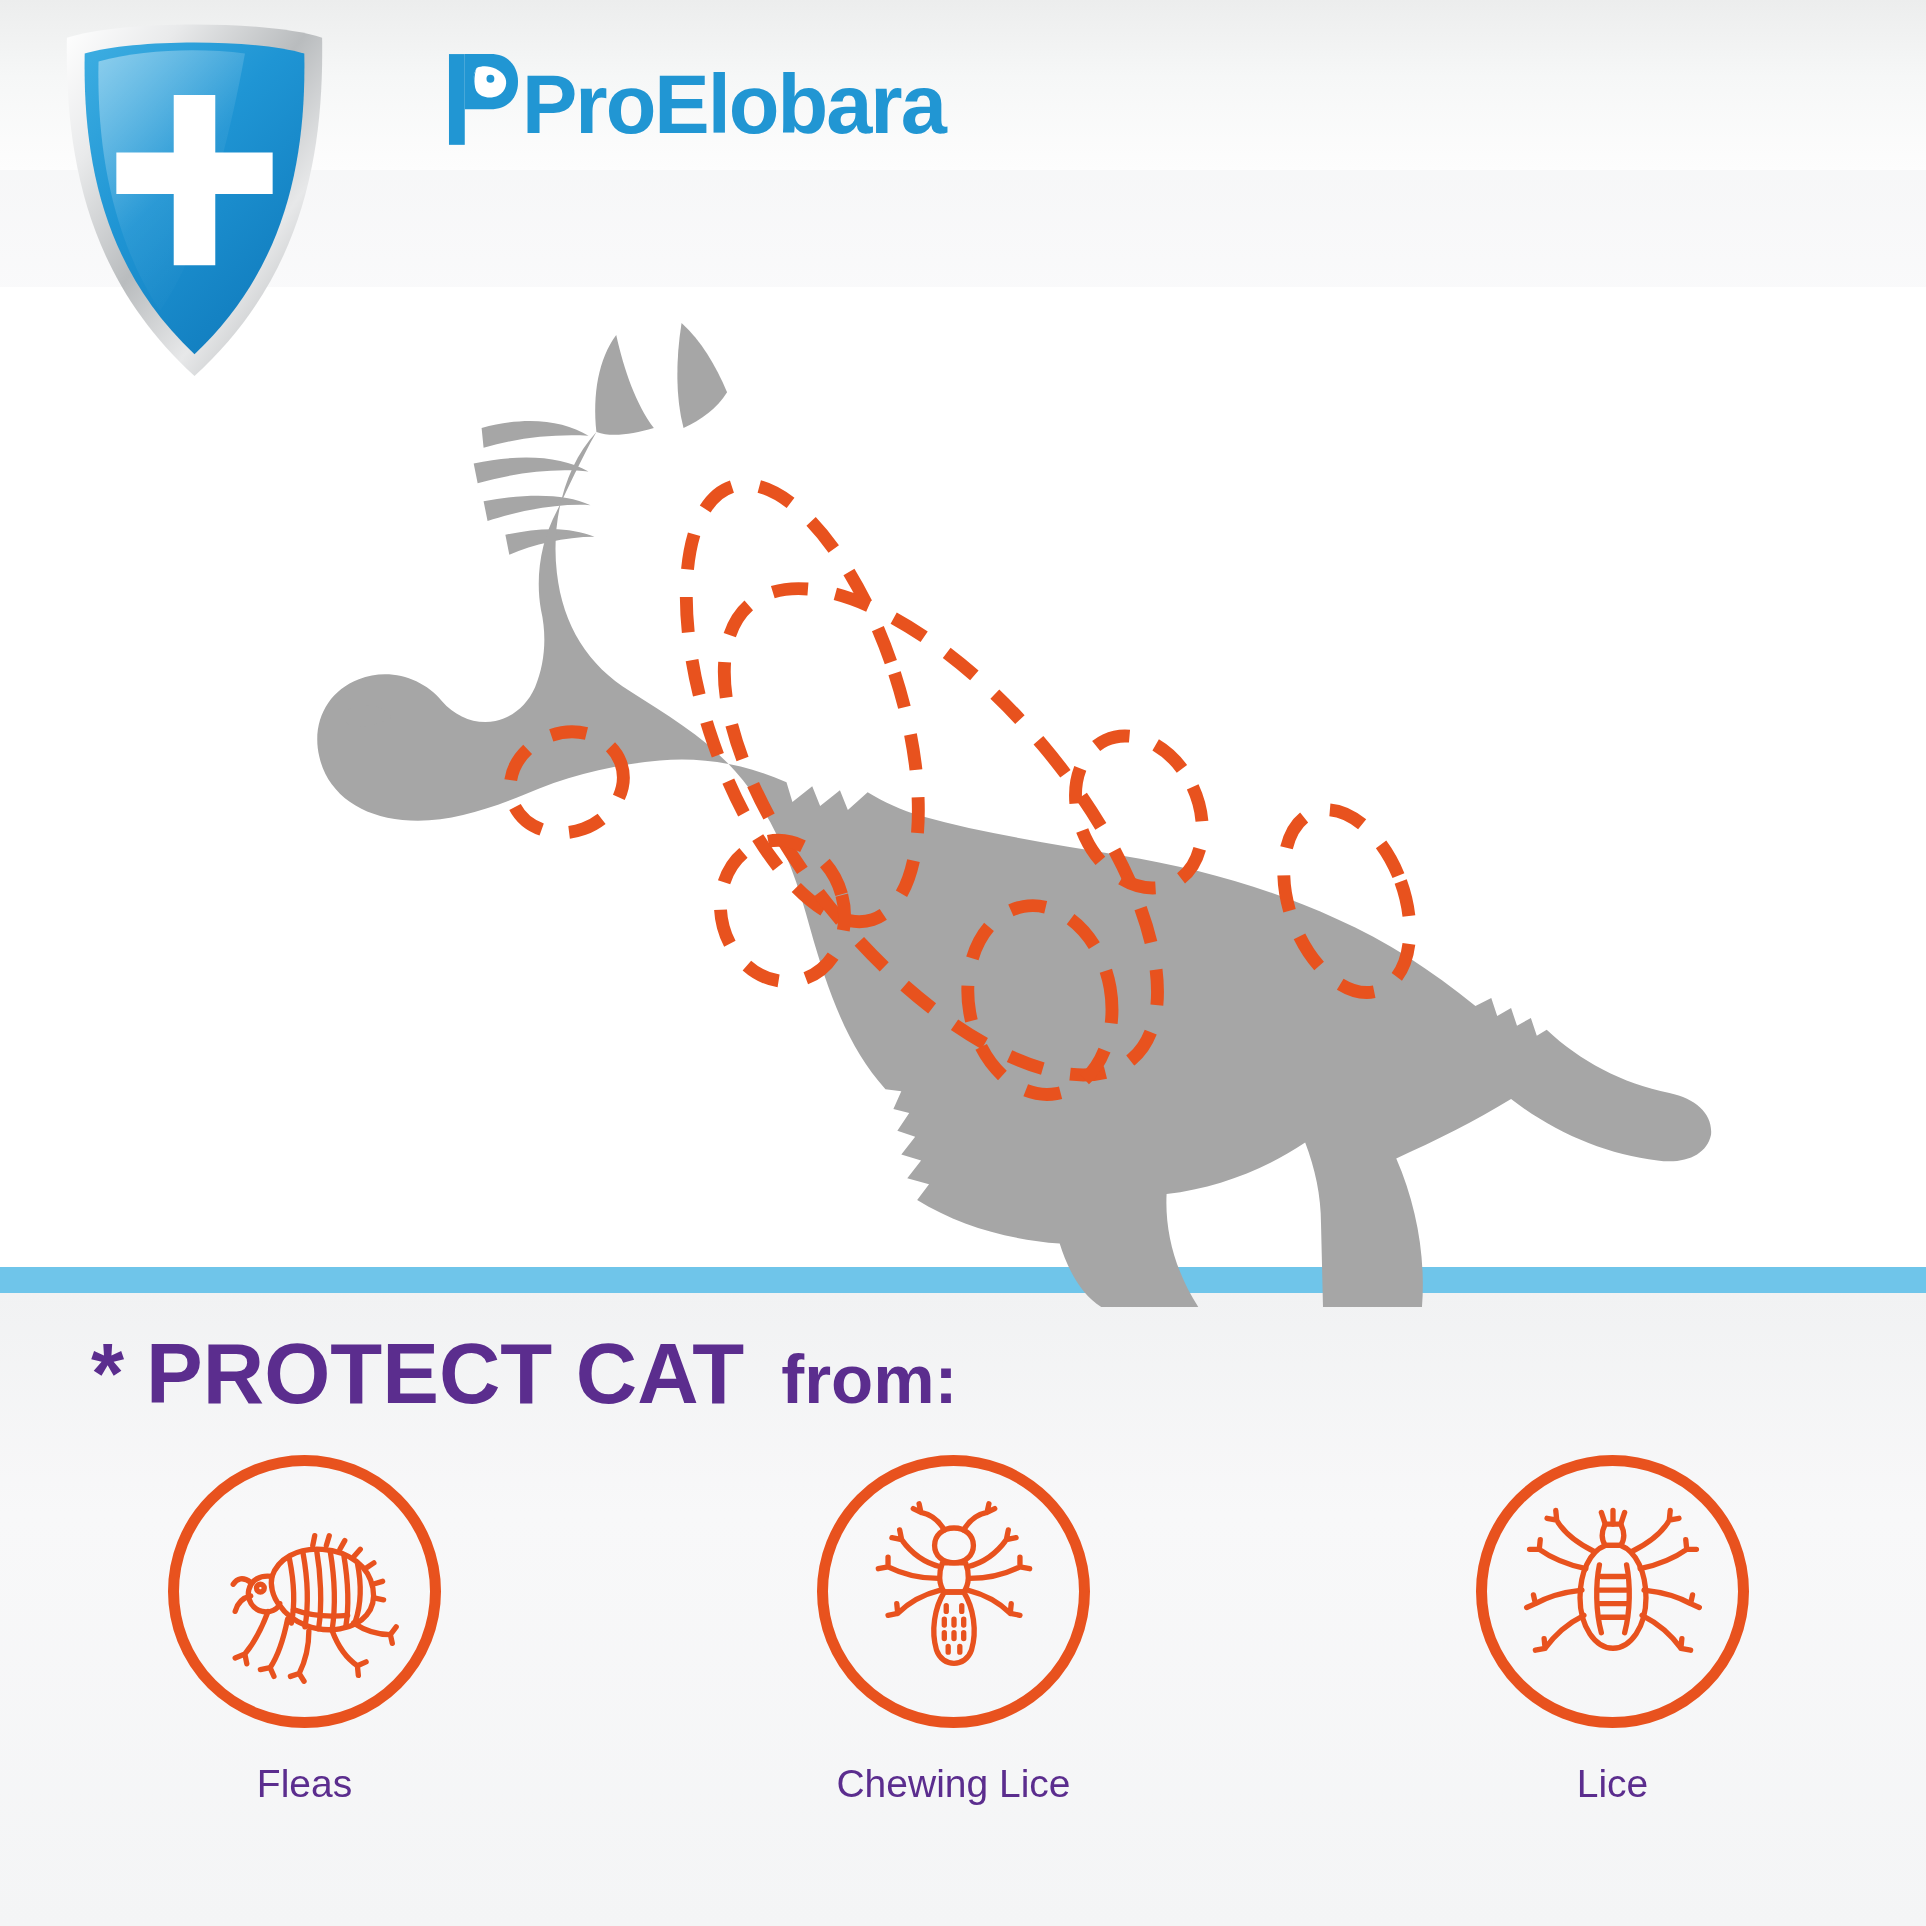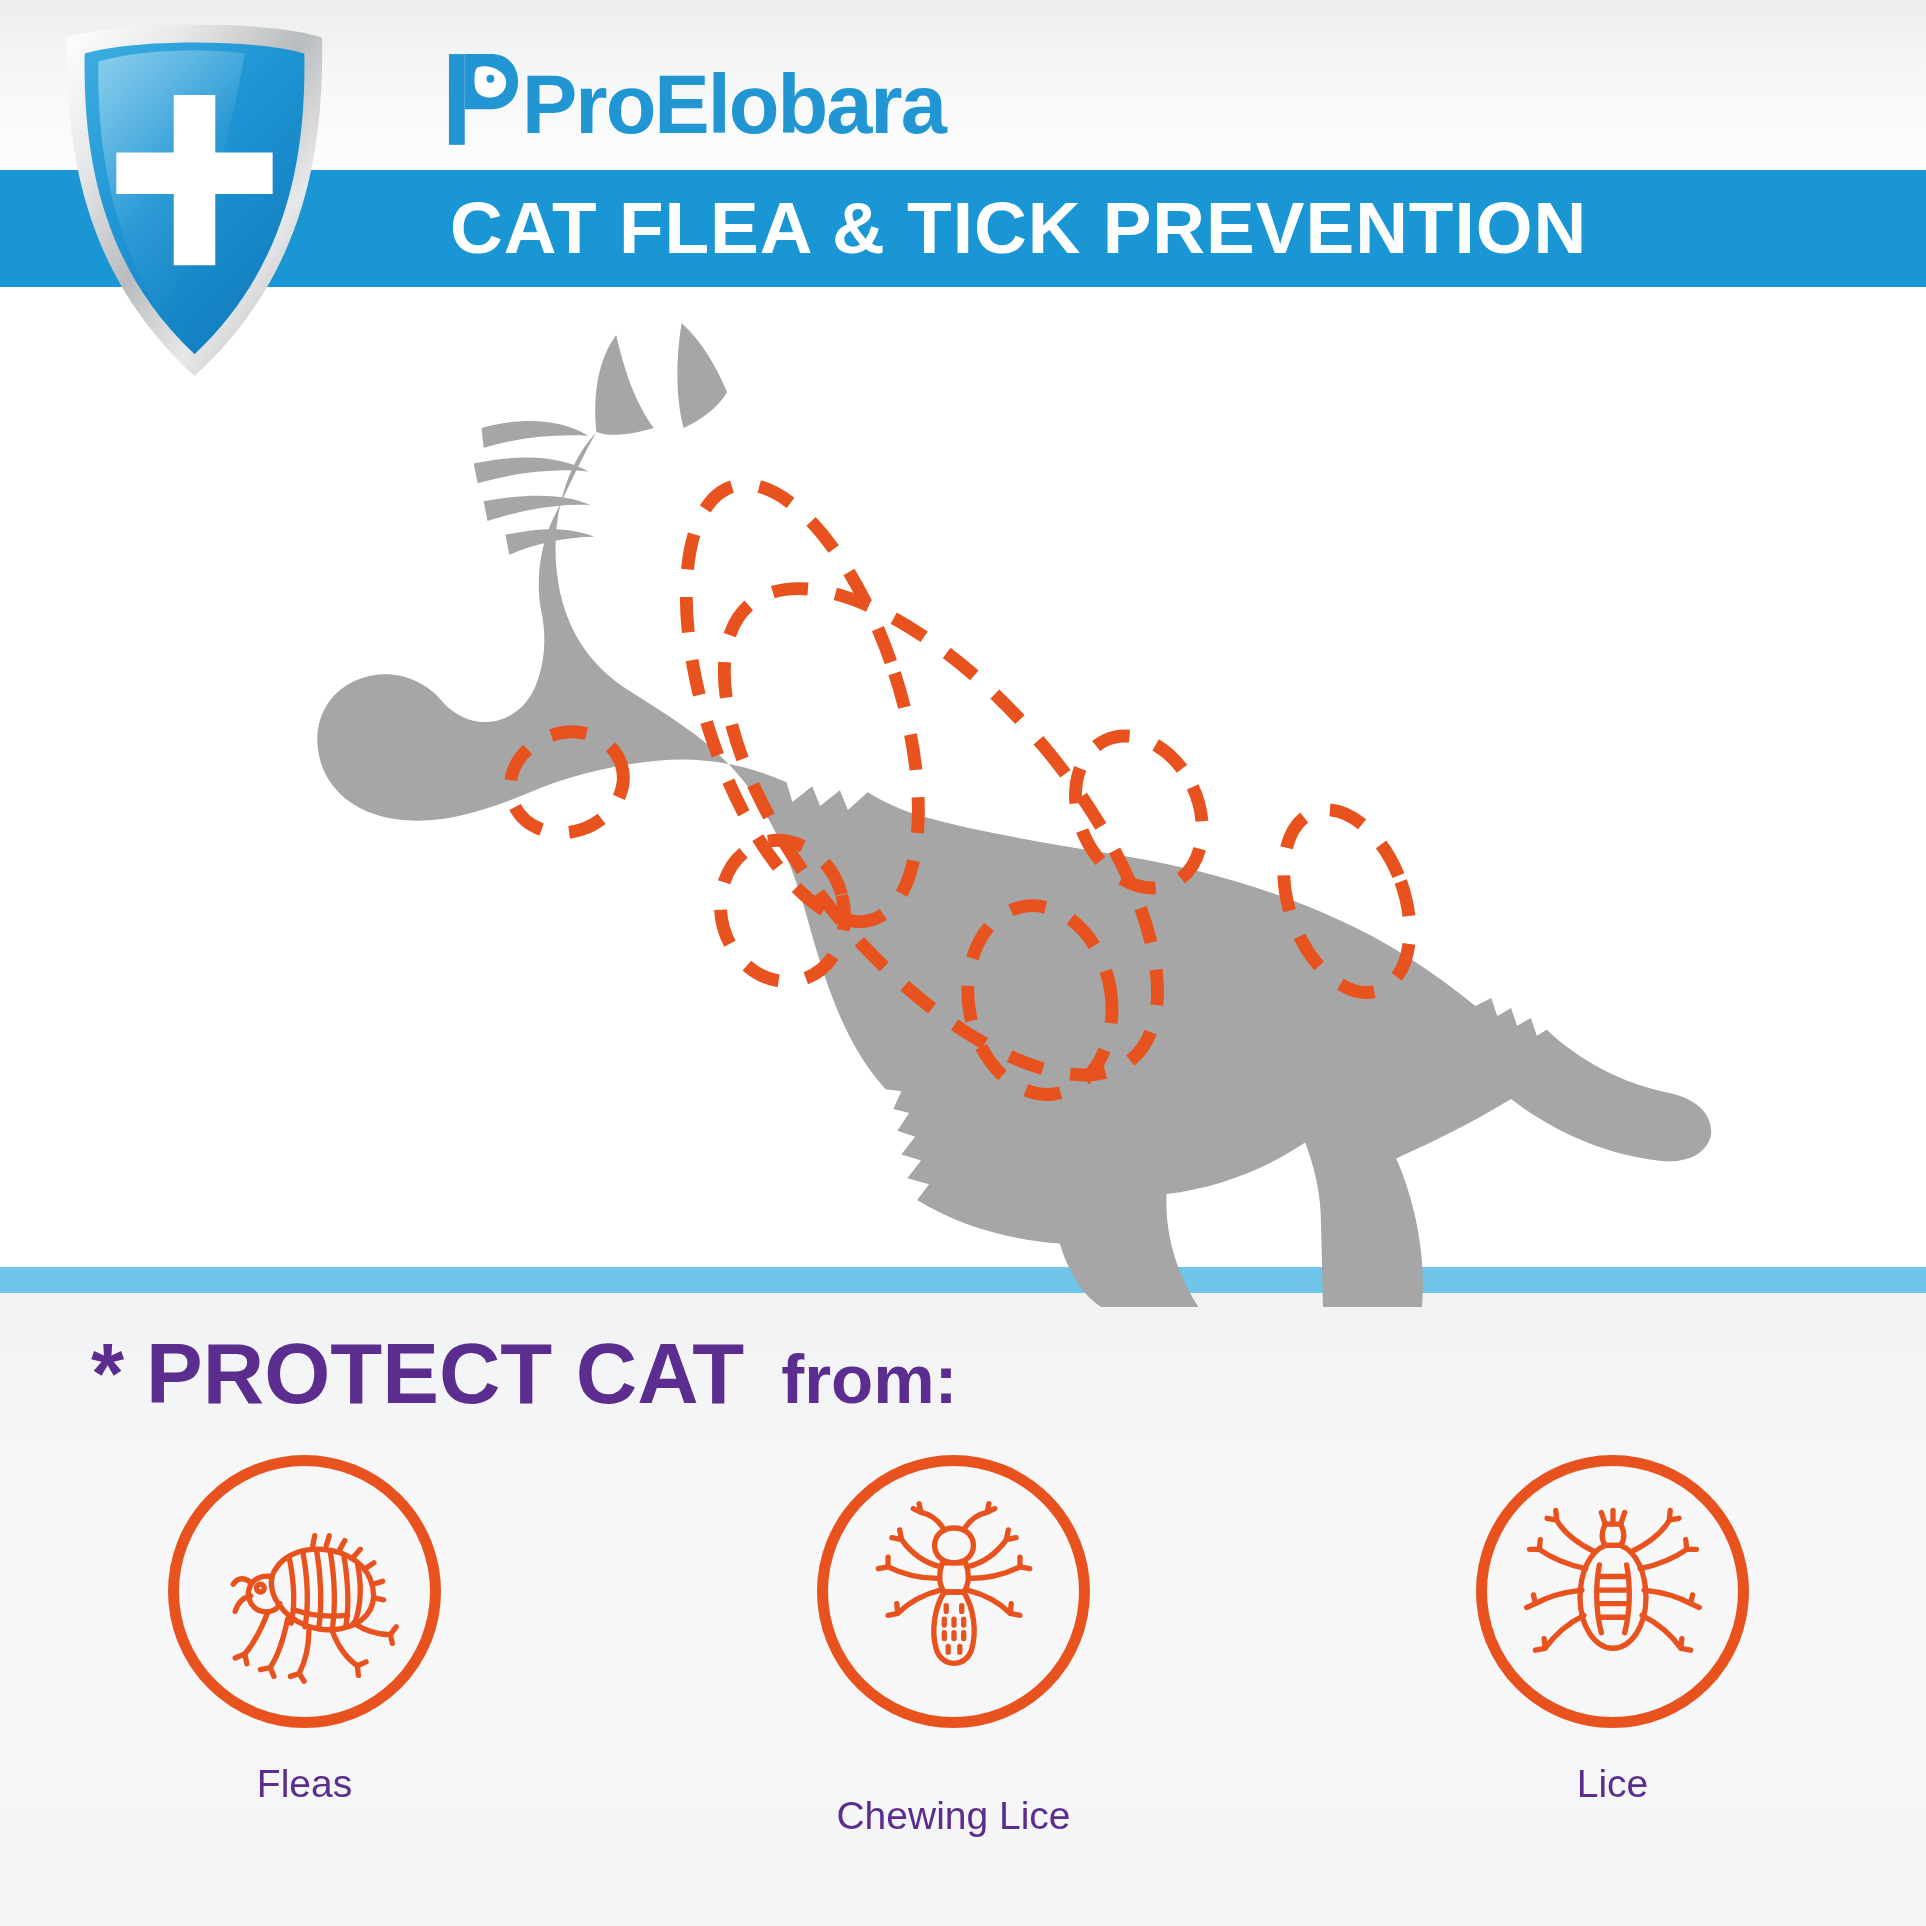--- a/index.html
+++ b/index.html
@@ -128,33 +128,30 @@
   .pest-circle svg{display:block;}
   .pest-label{
     margin-top:34px;
     color:#5b2d8e;
     font-size:39px;
     font-weight:400;
     font-family:"Liberation Sans",sans-serif;
     white-space:nowrap;
   }
   .pest-1{margin-left:-10px;}
-  .pest-2{margin-left:20px;gap:32px;}
+  .pest-2{margin-left:20px;}
   .pest-3{margin-left:30px;}
 </style>
 </head>
 <body>
 
 <div id="poster">
 
   <div class="top-strip"></div>
 
-  <div class="banner">
-    <div class="banner-title">CAT FLEA &amp; TICK PREVENTION</div>
-  </div>
 
   <div class="stage"></div>
 
   <div class="cat-art">
     <svg viewBox="0 0 1480 1000" width="1465" height="990" xmlns="http://www.w3.org/2000/svg">
 
       <g fill="#a6a6a6">
         <path d="M236 112 C 280 100, 318 104, 344 120 C 310 118, 272 122, 238 132 Z"></path>
         <path d="M228 148 C 274 138, 316 140, 344 156 C 308 152, 266 158, 232 168 Z"></path>
         <path d="M238 186 C 282 178, 320 178, 346 190 C 312 188, 272 196, 242 206 Z"></path>

